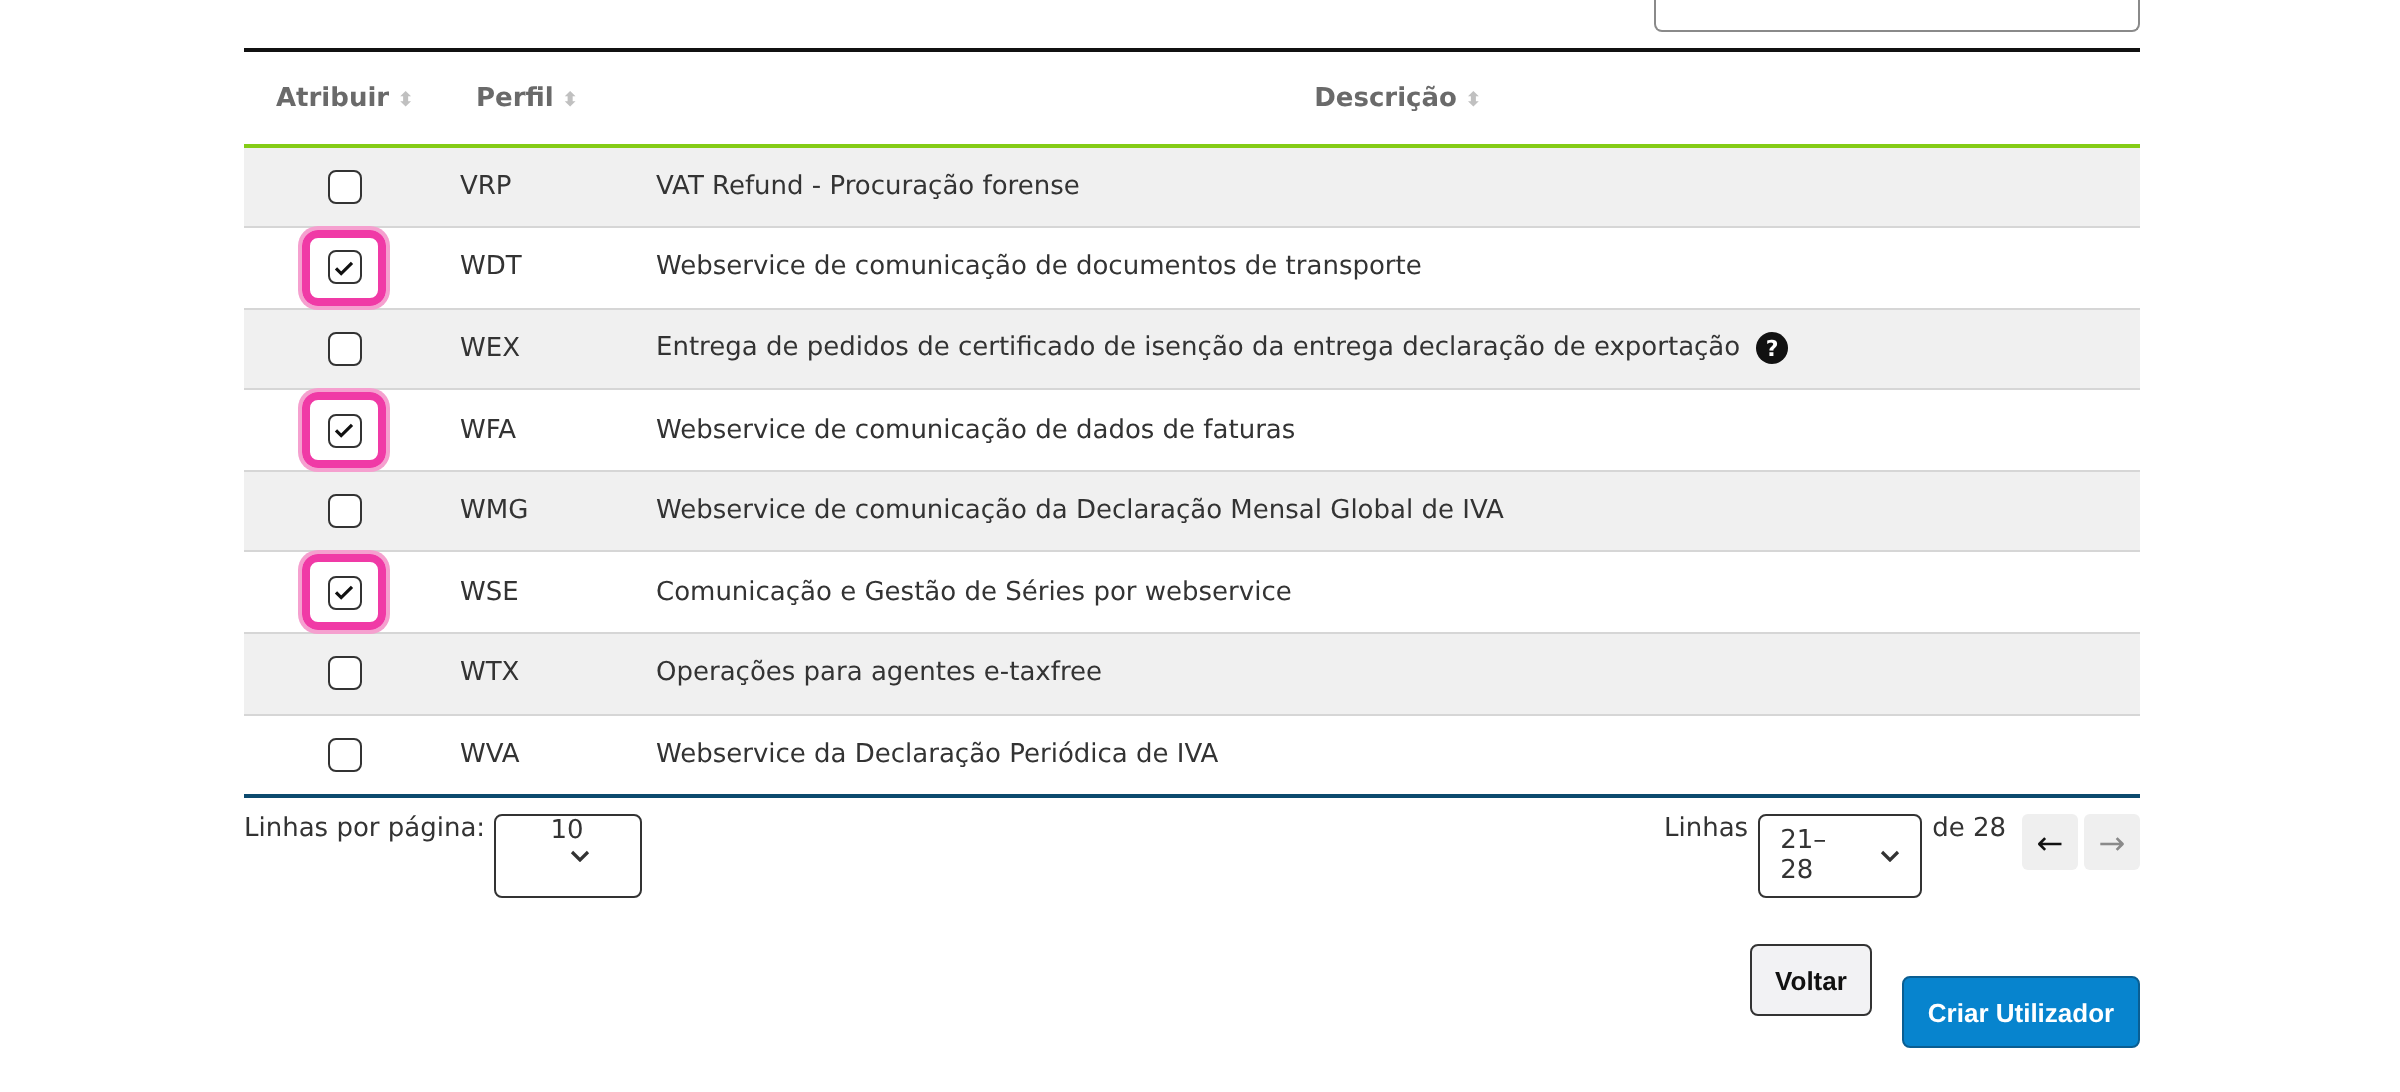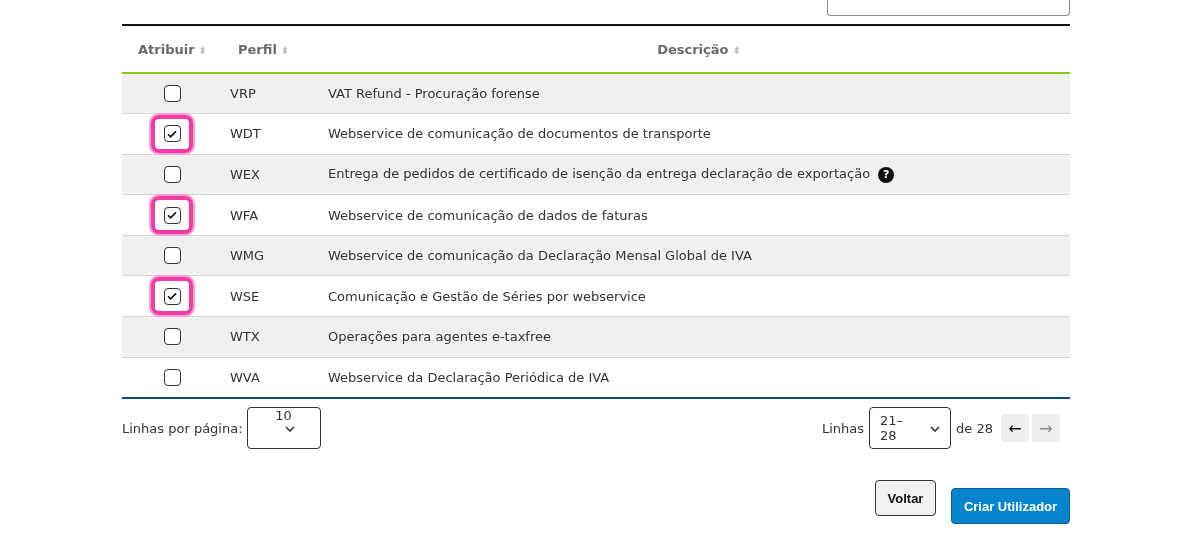--- a/index.html
+++ b/index.html
@@ -43,40 +43,40 @@
     }
     .cb svg { width: 12px; height: 12px; }
 
     .help-icon {
       display: inline-flex; width: 16px; height: 16px; border-radius: 50%;
       background: #111111; color: #fff; font-size: 11px; font-weight: bold;
       align-items: center; justify-content: center; margin-left: 8px; vertical-align: middle;
     }
 
     .footer-row { position: absolute; left: 122px; top: 407px; width: 948px; height: 42px; }
-    .rpp { position: absolute; left: 0; top: 0; display: flex; align-items: center; height: 42px; }
+    .rpp { position: absolute; left: 0; top: 0; display: flex; align-items: flex-start; height: 42px; }
     .rpp-label { font-size: 13px; color: #333; margin-right: 4px; }
     .select {
       height: 42px; border: 1px solid #333333; border-radius: 4px; display: inline-flex;
       align-items: center; padding: 0 10px; font-size: 13px; background: #fff; color: #333;
     }
     .select .chev { margin-left: 12px; font-size: 10px; }
     .rpp .select { width: 74px; flex-direction: column; }
 
-    .pager { position: absolute; right: 10px; top: 0; display: flex; align-items: center; height: 42px; }
+    .pager { position: absolute; right: 0; top: 0; display: flex; height: 42px; }
     .pager .lbl { font-size: 13px; color: #333; margin: 0 5px; }
     .pager .select { width: 82px; }
     .arrow-btn {
       width: 28px; height: 28px; background: #efefef; border-radius: 3px; display: inline-flex;
       align-items: center; justify-content: center; margin-left: 3px; font-size: 16px;
     }
     .arrow-btn.prev { color: #111; }
     .arrow-btn.next { color: #8a8a8a; }
 
-    .actions { position: absolute; right: 130px; top: 472px; display: flex; gap: 15px; align-items: center; }
+    .actions { position: absolute; right: 130px; top: 472px; display: flex; gap: 15px; }
     .btn {
       height: 36px; border-radius: 4px; font-weight: bold; font-size: 13px; display: inline-flex;
       align-items: center; justify-content: center; padding: 0 10px;
     }
     .btn-back { background: #f2f2f4; border: 1px solid #333333; color: #111; width: 61px; }
     .btn-create { background: #0784ce; border: 1px solid #0a5e92; color: #fff; width: 119px; margin-top: 16px; }
   </style>
 </head>
 <body>
 

